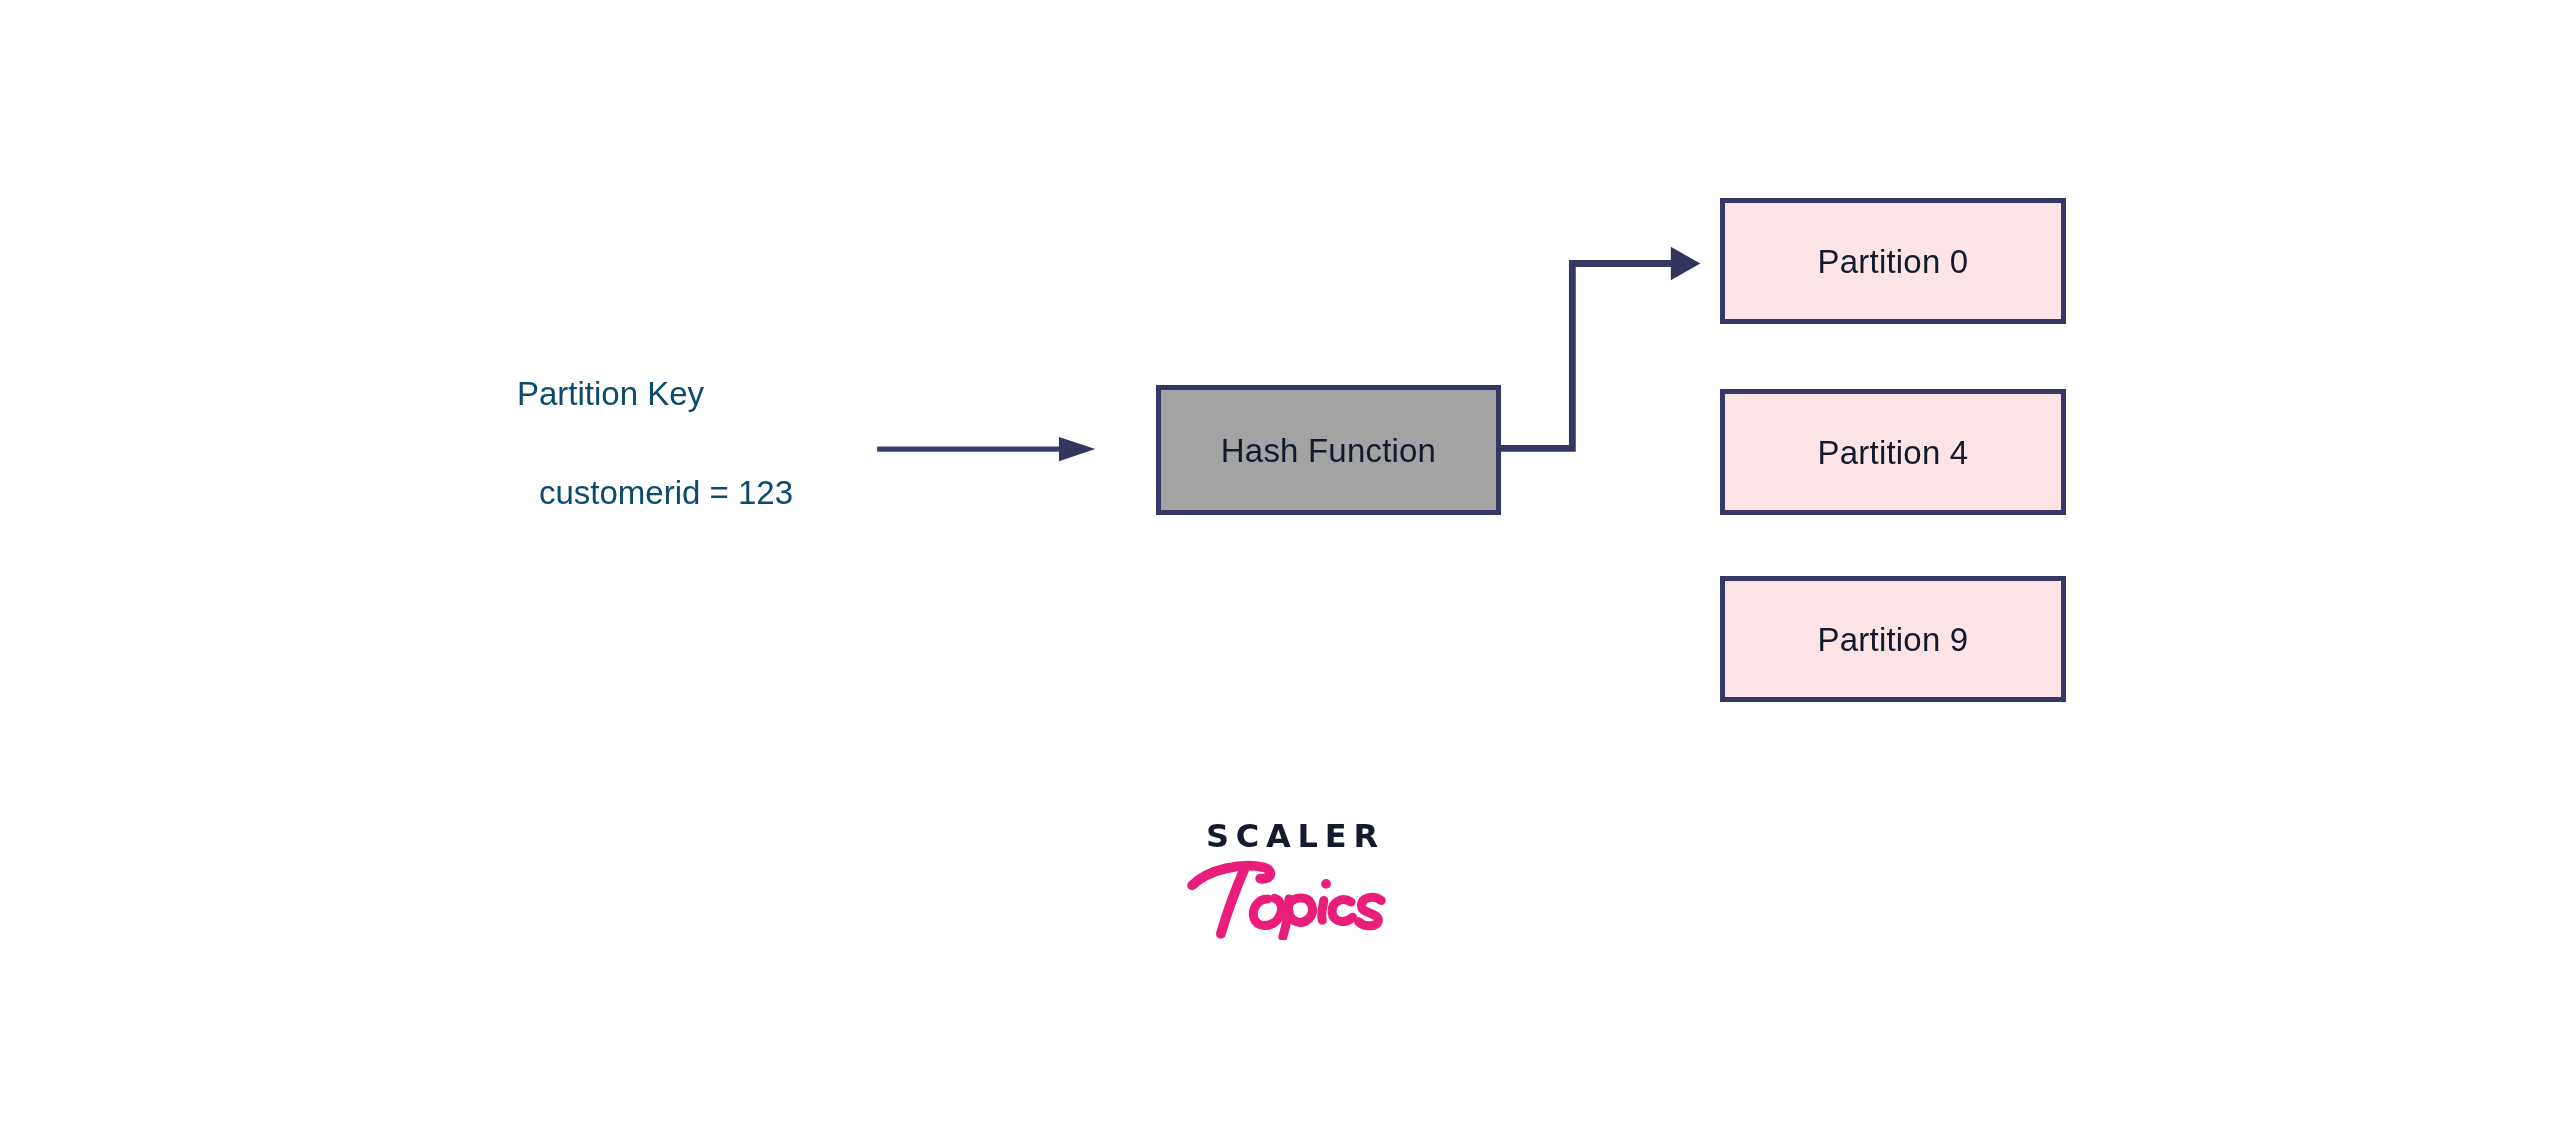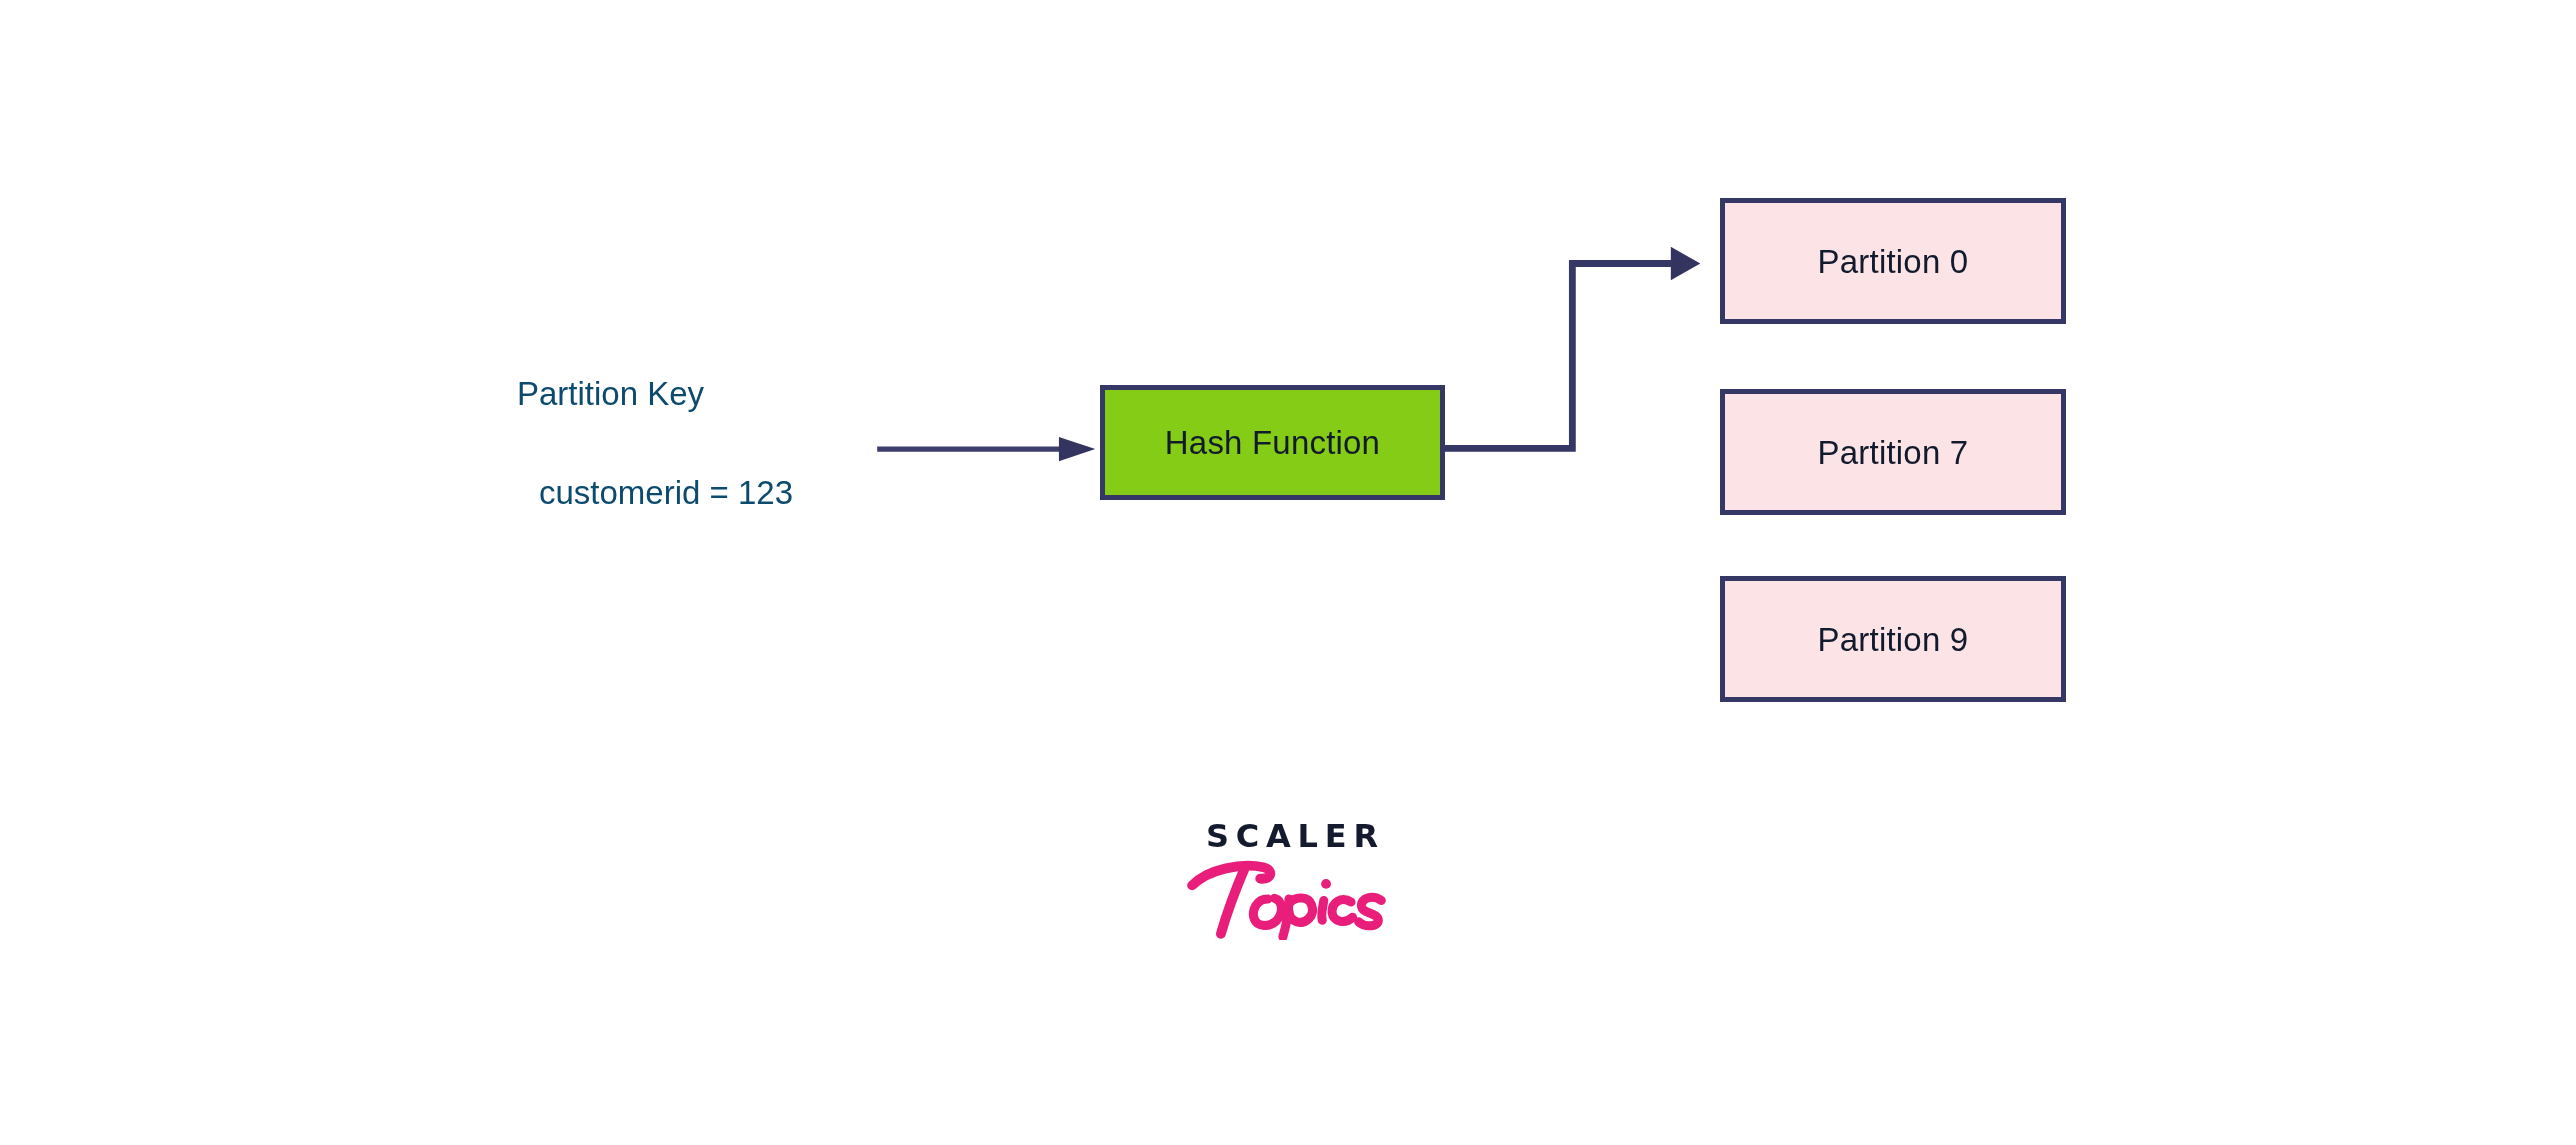--- a/index.html
+++ b/index.html
@@ -30,25 +30,25 @@
     justify-content: center;
     border-style: solid;
     font-family: "Liberation Sans", sans-serif;
     font-size: 33px;
     font-weight: 400;
     color: #121a2d;
     letter-spacing: 0.2px;
     line-height: 1;
   }
   .node-hash {
-    left: 1100px;
+    left: 1156px;
     top: 385px;
     width: 345px;
-    height: 115px;
-    background: #84cc16;
+    height: 130px;
+    background: #a3a3a3;
     border-color: #353764;
     border-width: 5.3px;
   }
   .node-partition {
     left: 1720px;
     width: 346px;
     height: 126px;
     background: #fce3e6;
     border-color: #353764;
     border-width: 5.3px;
@@ -127,21 +127,21 @@
 
     <g>
       <path d="M 1906 592 L 2076 592 L 2076 348 L 2214 348" fill="none" stroke="#353764" stroke-width="9" stroke-linejoin="miter" stroke-linecap="butt"></path>
       <polygon points="2206,326 2245,348 2206,370" fill="#333560"></polygon>
     </g>
   </svg>
 
   <div class="node node-hash">Hash Function</div>
 
   <div class="node node-partition p0">Partition 0</div>
-  <div class="node node-partition p1">Partition 7</div>
+  <div class="node node-partition p1">Partition 4</div>
   <div class="node node-partition p2">Partition 9</div>
 
   <div class="logo">
     <div class="logo-scaler">SCALER</div>
     <div class="logo-topics">
       <svg width="227" height="85" viewBox="0 0 300 112">
         <g fill="none" stroke="#e91e7b" stroke-linecap="round" stroke-linejoin="round">
 
           <path d="M18 40 C 40 18, 84 10, 112 16 C 126 19, 124 33, 108 31" stroke-width="13"></path>
           <path d="M88 16 C 76 44, 64 76, 56 104" stroke-width="13"></path>

